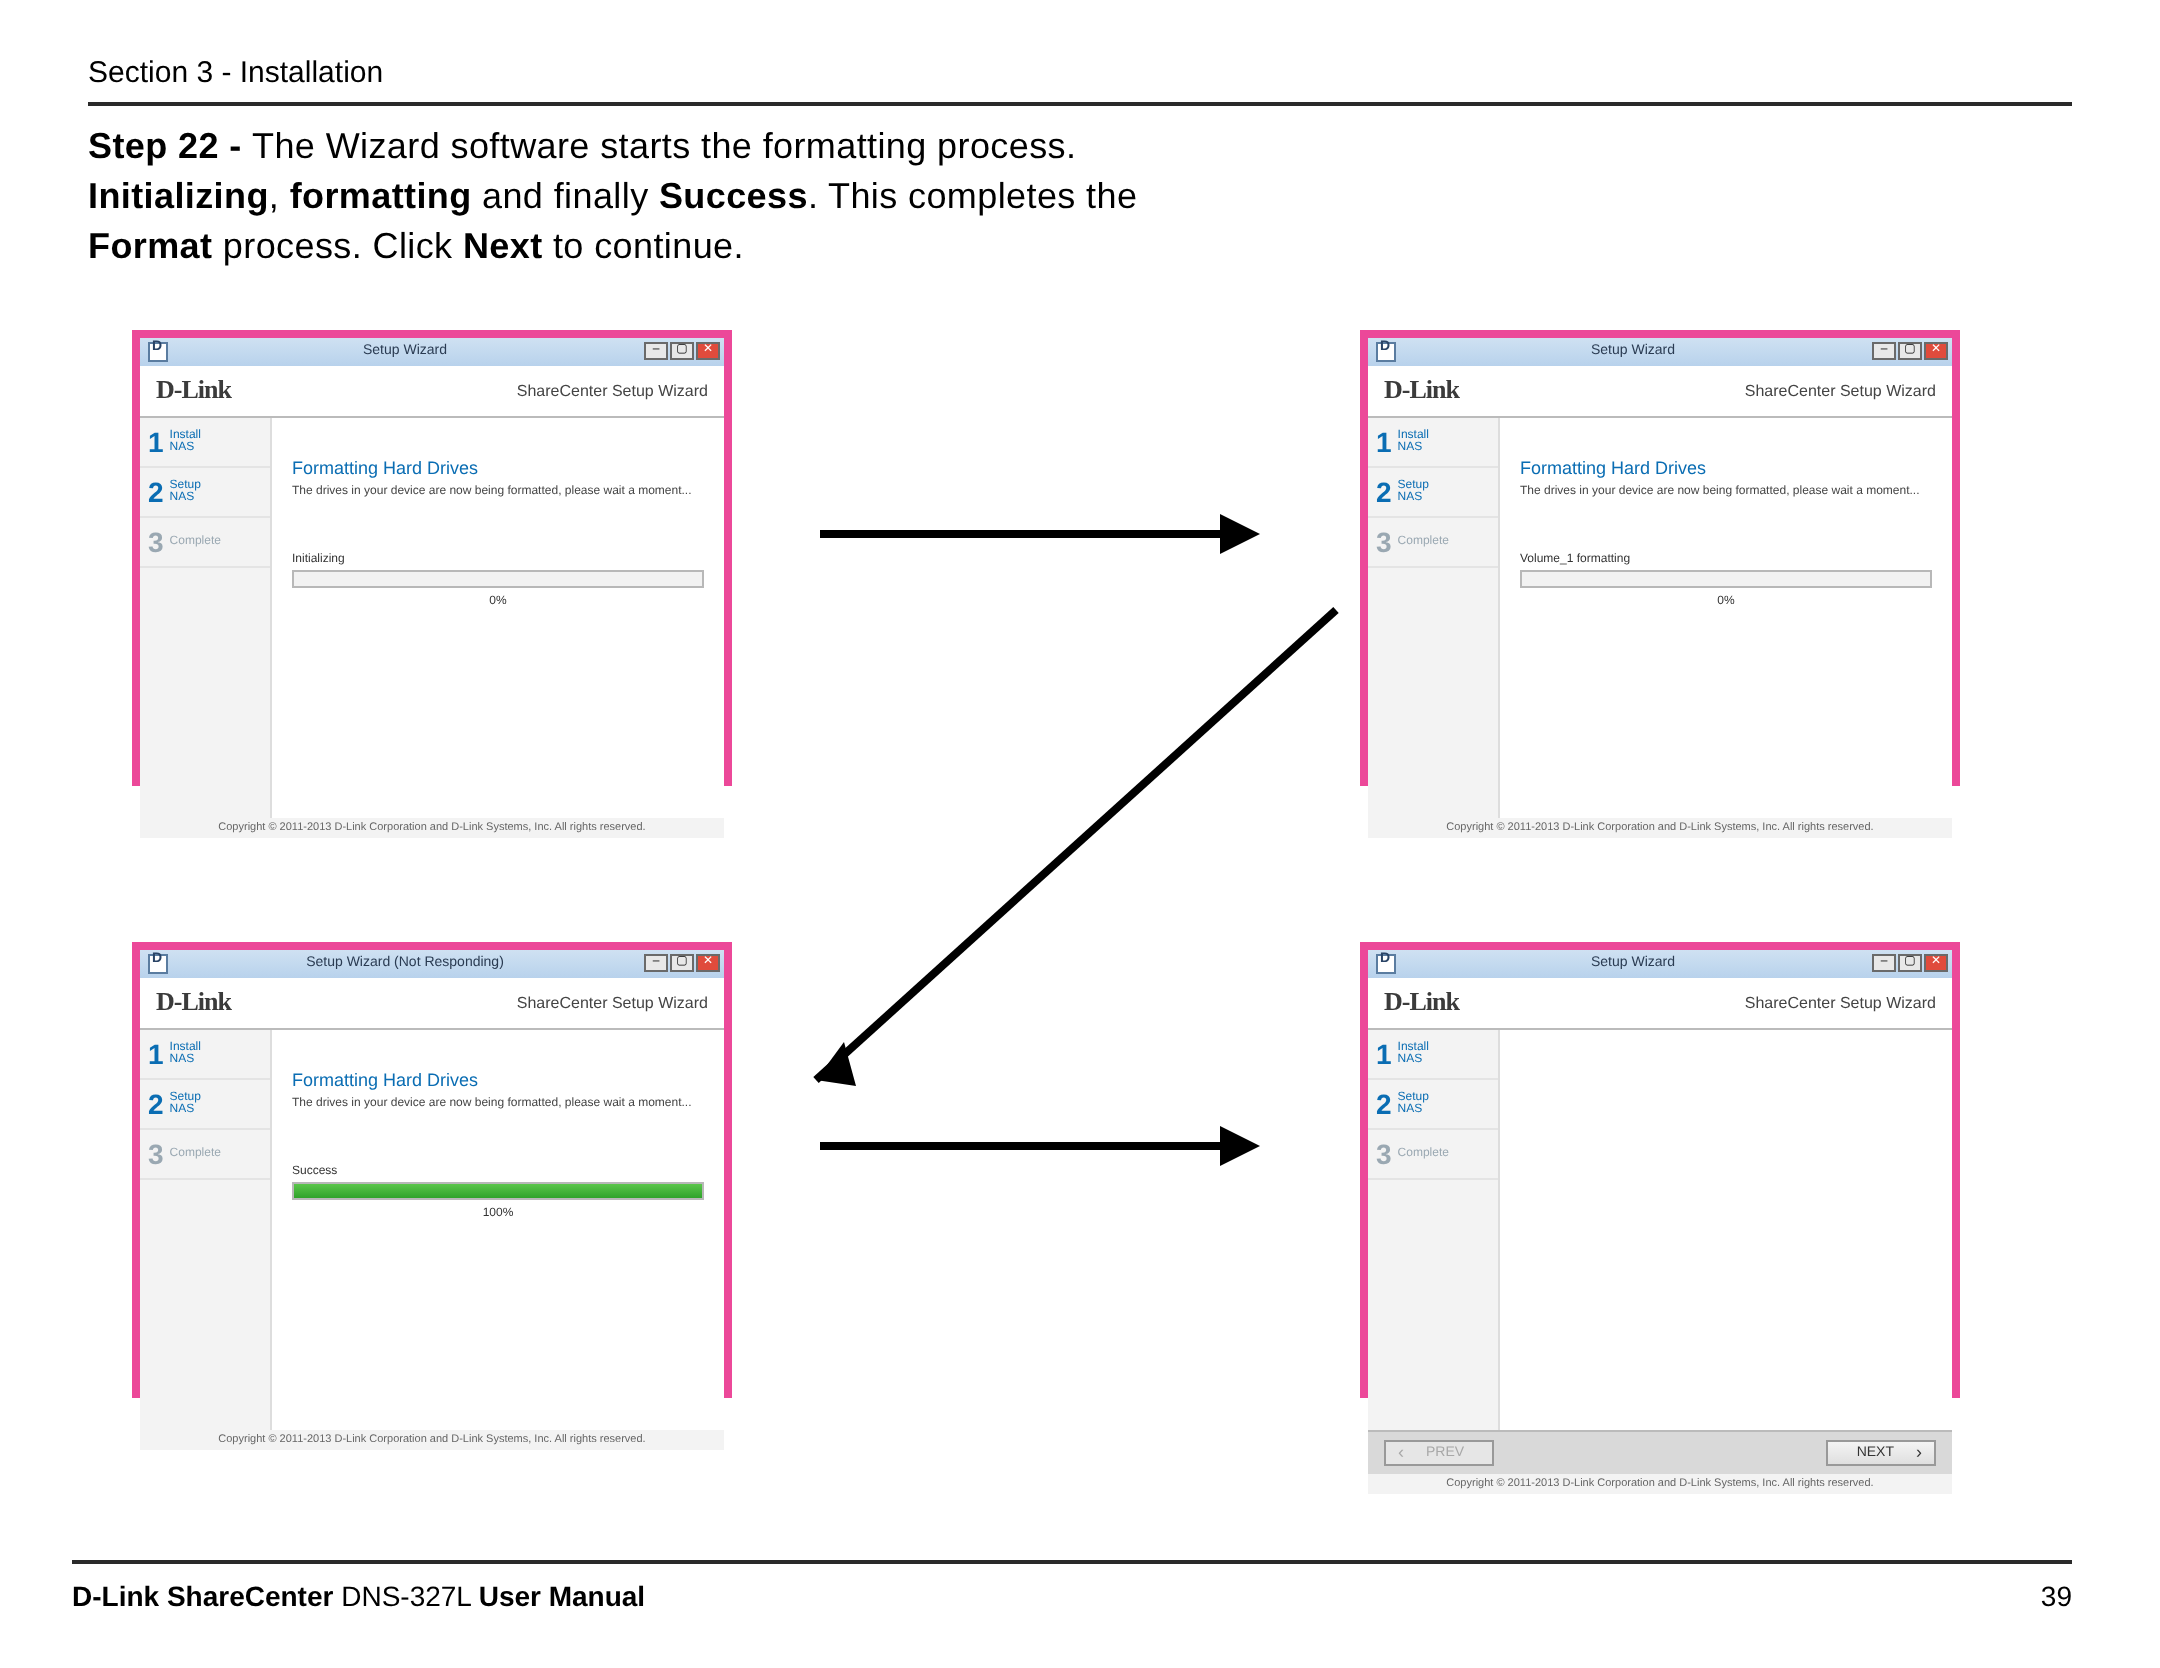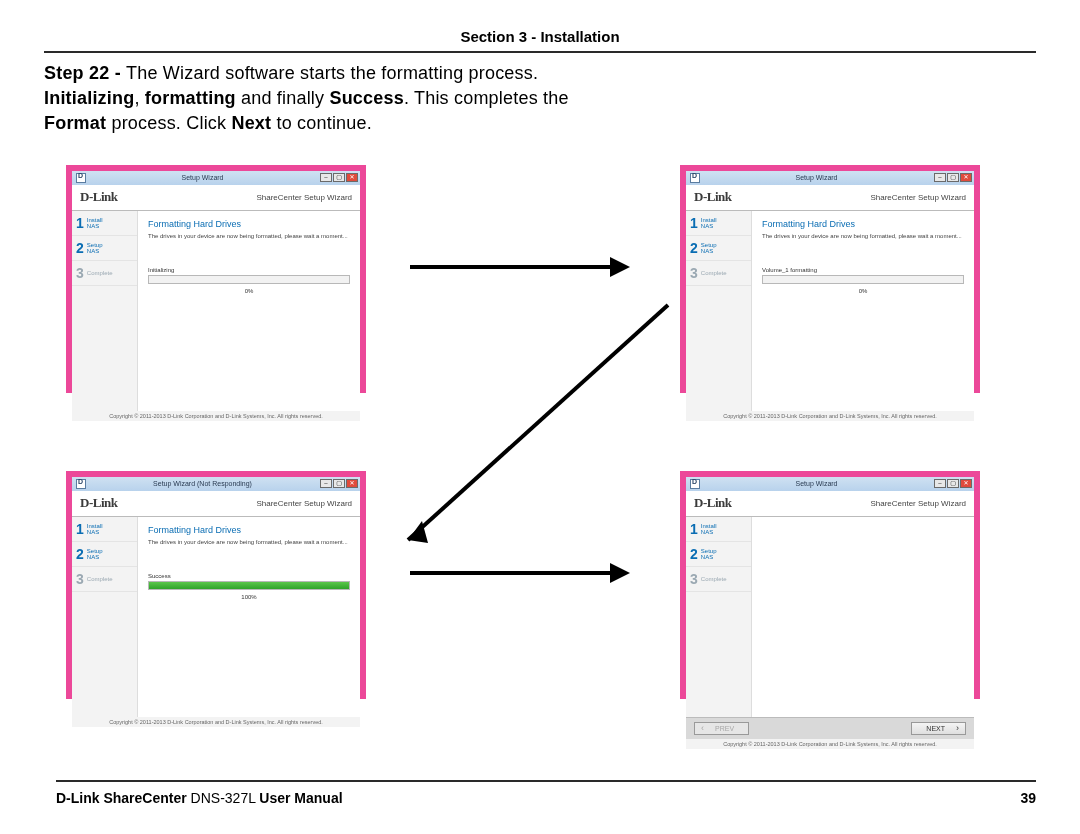--- a/index.html
+++ b/index.html
@@ -1,62 +1,62 @@
 <!DOCTYPE html>
 <html><head>
 <meta charset="utf-8">
 <style>
   * { box-sizing: border-box; margin: 0; padding: 0; }
   html, body { width: 1080px; height: 834px; background: #fff; font-family: "Segoe UI", Arial, sans-serif; color: #000; }
   .page { position: relative; width: 1080px; height: 834px; padding: 28px 44px 0 44px; }
-  .section-head { font-size: 15px; font-weight: 700; padding-bottom: 6px; border-bottom: 2px solid #2a2a2a; text-align: center; }
+  .section-head { font-size: 15px; font-weight: 400; padding-bottom: 6px; border-bottom: 2px solid #2a2a2a; }
   .body-text { font-size: 18px; line-height: 1.4; margin-top: 8px; max-width: 570px; letter-spacing: 0.2px; }
   .body-text b { font-weight: 700; }
   .grid { position: relative; margin-top: 28px; width: 100%; height: 580px; }
-  .shot { position: absolute; width: 300px; height: 228px; border: 6px solid #ec4899; background: #0369a1; font-size: 8px; }
+  .shot { position: absolute; width: 300px; height: 228px; border: 4px solid #ec4899; background: #0369a1; font-size: 8px; }
   .shot .titlebar { height: 14px; background: linear-gradient(#cfe1f2,#b8d2ec); position: relative; display: flex; align-items: center; }
   .titlebar .appicon { width: 10px; height: 10px; background: #fff; border: 1px solid #5a7ca0; margin-left: 4px; position: relative; }
   .titlebar .appicon::after { content: "D"; position: absolute; left: 1px; top: -2px; font-size: 7px; font-weight: 700; color: #2a4466; }
   .titlebar .wtitle { flex: 1; text-align: center; font-size: 7px; color: #2a3b52; }
   .titlebar .winctrl { display: flex; margin-right: 2px; }
   .titlebar .btn { width: 12px; height: 9px; margin-left: 1px; border: 1px solid #6a6a6a; font-size: 6px; line-height: 7px; text-align: center; }
   .titlebar .btn.min { background: #e8e8e8; }
   .titlebar .btn.max { background: #e8e8e8; }
   .titlebar .btn.close { background: #e04b3c; color: #fff; }
   .shot .header { height: 26px; background: #fff; border-bottom: 1px solid #bbb; display: flex; align-items: center; justify-content: space-between; padding: 0 8px; }
   .logo { font-family: Georgia, 'Times New Roman', serif; font-weight: 700; font-size: 13px; color: #3b3b3b; letter-spacing: -0.5px; }
   .subt { font-size: 8px; color: #444; }
   .shot .content { display: flex; height: 200px; background: #fff; }
   .sidebar { width: 66px; background: #f3f3f3; border-right: 1px solid #ddd; }
   .step { display: flex; align-items: center; padding: 4px 4px; border-bottom: 1px solid #e4e4e4; }
   .stepnum { font-size: 14px; font-weight: 700; color: #0a6db3; margin-right: 3px; }
   .steptxt { display: flex; flex-direction: column; line-height: 1; }
   .steptxt span { font-size: 6px; color: #0a6db3; }
   .step.inactive .stepnum, .step.inactive .steptxt span { color: #9aa8b2; }
-  .main { flex: 1; padding: 8px 10px; position: relative; }
+  .main { flex: 1; padding: 8px 10px; position: relative; margin-top: 12px; }
   .main h3 { font-size: 9px; color: #0a6db3; font-weight: 400; }
   .main .note { font-size: 6px; color: #444; margin-top: 4px; }
   .status { font-size: 6px; color: #333; margin-top: 28px; }
   .pbar { width: 100%; height: 9px; border: 1px solid #b8b8b8; background: #f2f2f2; margin-top: 2px; position: relative; }
   .pbar .fill { position: absolute; left: 0; top: 0; bottom: 0; }
   .fill.green { background: linear-gradient(#5bc64b,#2fa32a); }
   .pct { text-align: center; font-size: 6px; color: #333; margin-top: 4px; }
   .navbar { height: 22px; background: #d9d9d9; border-top: 1px solid #bbb; display: flex; align-items: center; justify-content: space-between; padding: 0 8px; }
   .navbtn { font-size: 7px; padding: 2px 14px; border: 1px solid #999; background: linear-gradient(#f4f4f4,#dfdfdf); color: #333; position: relative; }
   .navbtn.disabled { color: #a8a8a8; background: #e6e6e6; }
   .navbtn.next { padding-right: 20px; }
   .navbtn.prev { padding-left: 20px; }
   .navbtn.next::after { content: "›"; position: absolute; right: 6px; top: 0px; font-size: 9px; color: #333; }
   .navbtn.prev::before { content: "‹"; position: absolute; left: 6px; top: 0px; font-size: 9px; color: #a8a8a8; }
   .copyright { text-align: center; font-size: 5.5px; color: #666; background: #f3f3f3; padding: 2px 0; }
   .arrow { position: absolute; }
   .arrow svg { overflow: visible; }
-  .footer { position: absolute; left: 56px; right: 44px; bottom: 28px; border-top: 2px solid #2a2a2a; padding-top: 8px; display: flex; justify-content: space-between; font-size: 14px; }
+  .footer { position: absolute; left: 36px; right: 44px; bottom: 28px; border-top: 2px solid #2a2a2a; padding-top: 8px; display: flex; justify-content: space-between; font-size: 14px; }
   .footer .ftitle b { font-weight: 700; }
-  .footer .pnum { font-weight: 700; text-align: right; }
+  .footer .pnum { font-weight: 400; text-align: right; }
 </style>
 </head>
 <body>
 
 <div class="page">
   <div class="section-head">Section 3 - Installation</div>
 
   <p class="body-text">
     <b>Step 22 - </b><span>The Wizard software starts the formatting process.</span>
     <b>Initializing</b><span>, </span><b>formatting</b><span> and finally </span><b>Success</b><span>. This completes the </span>

